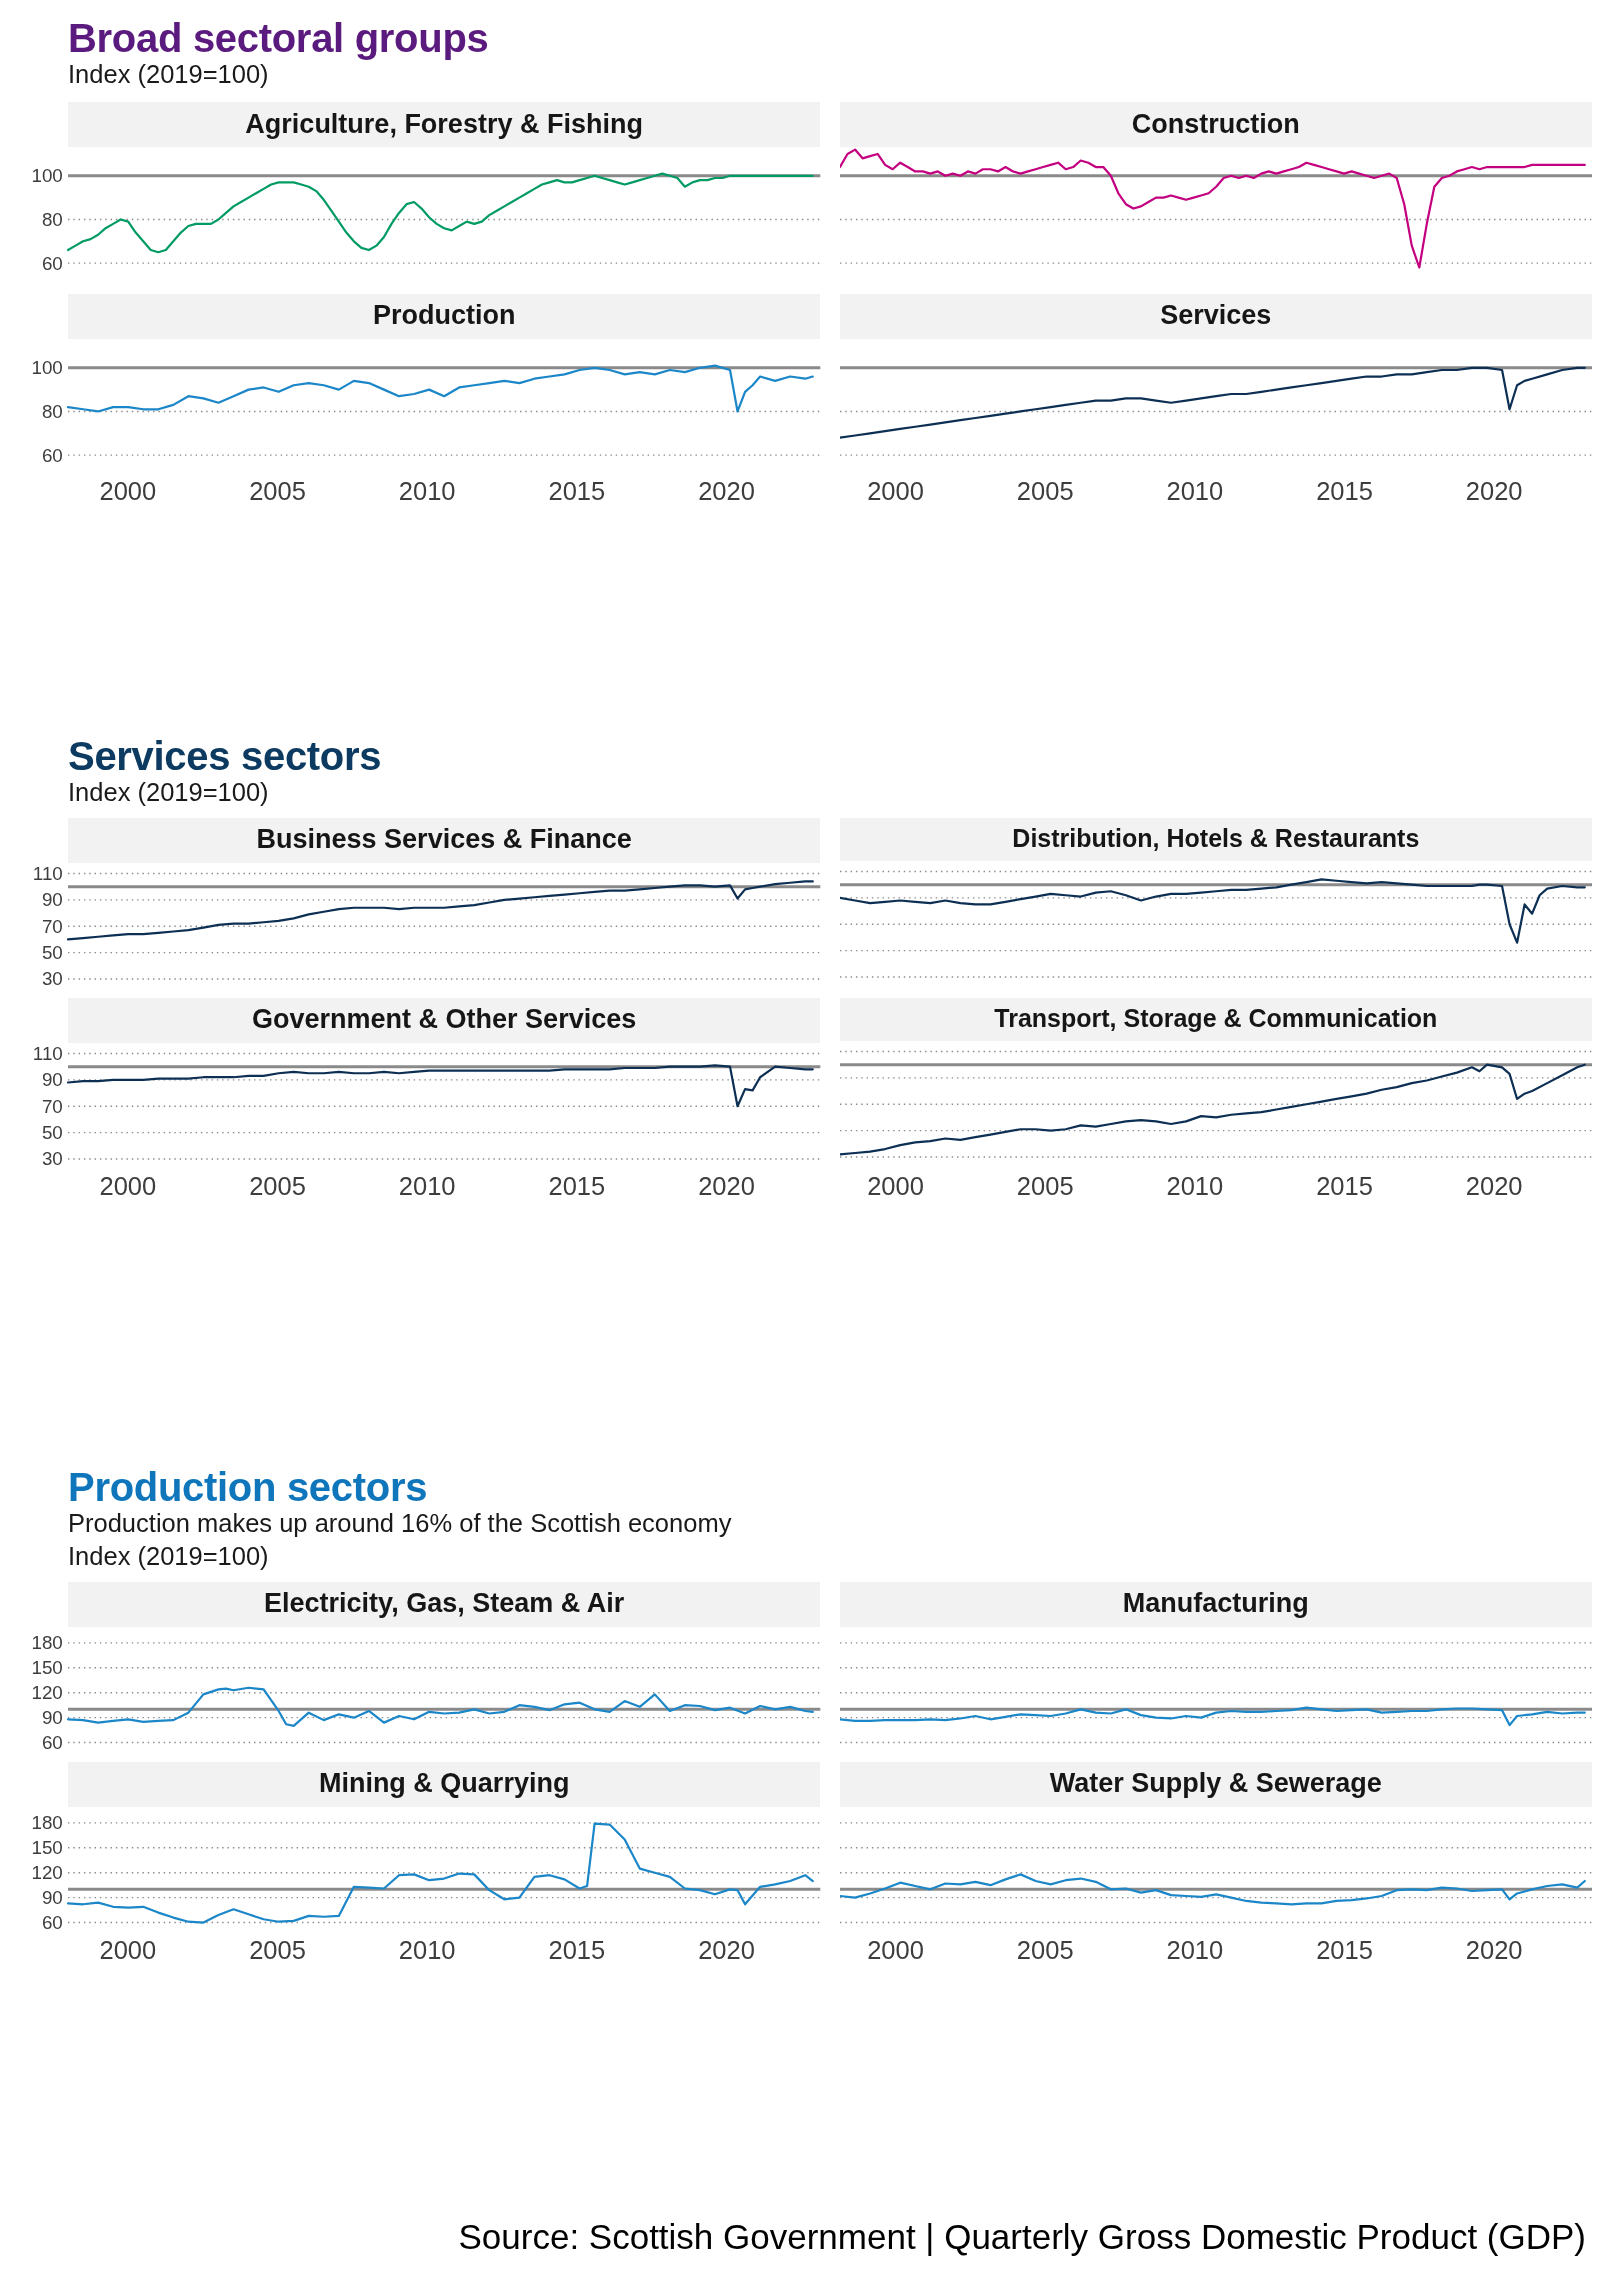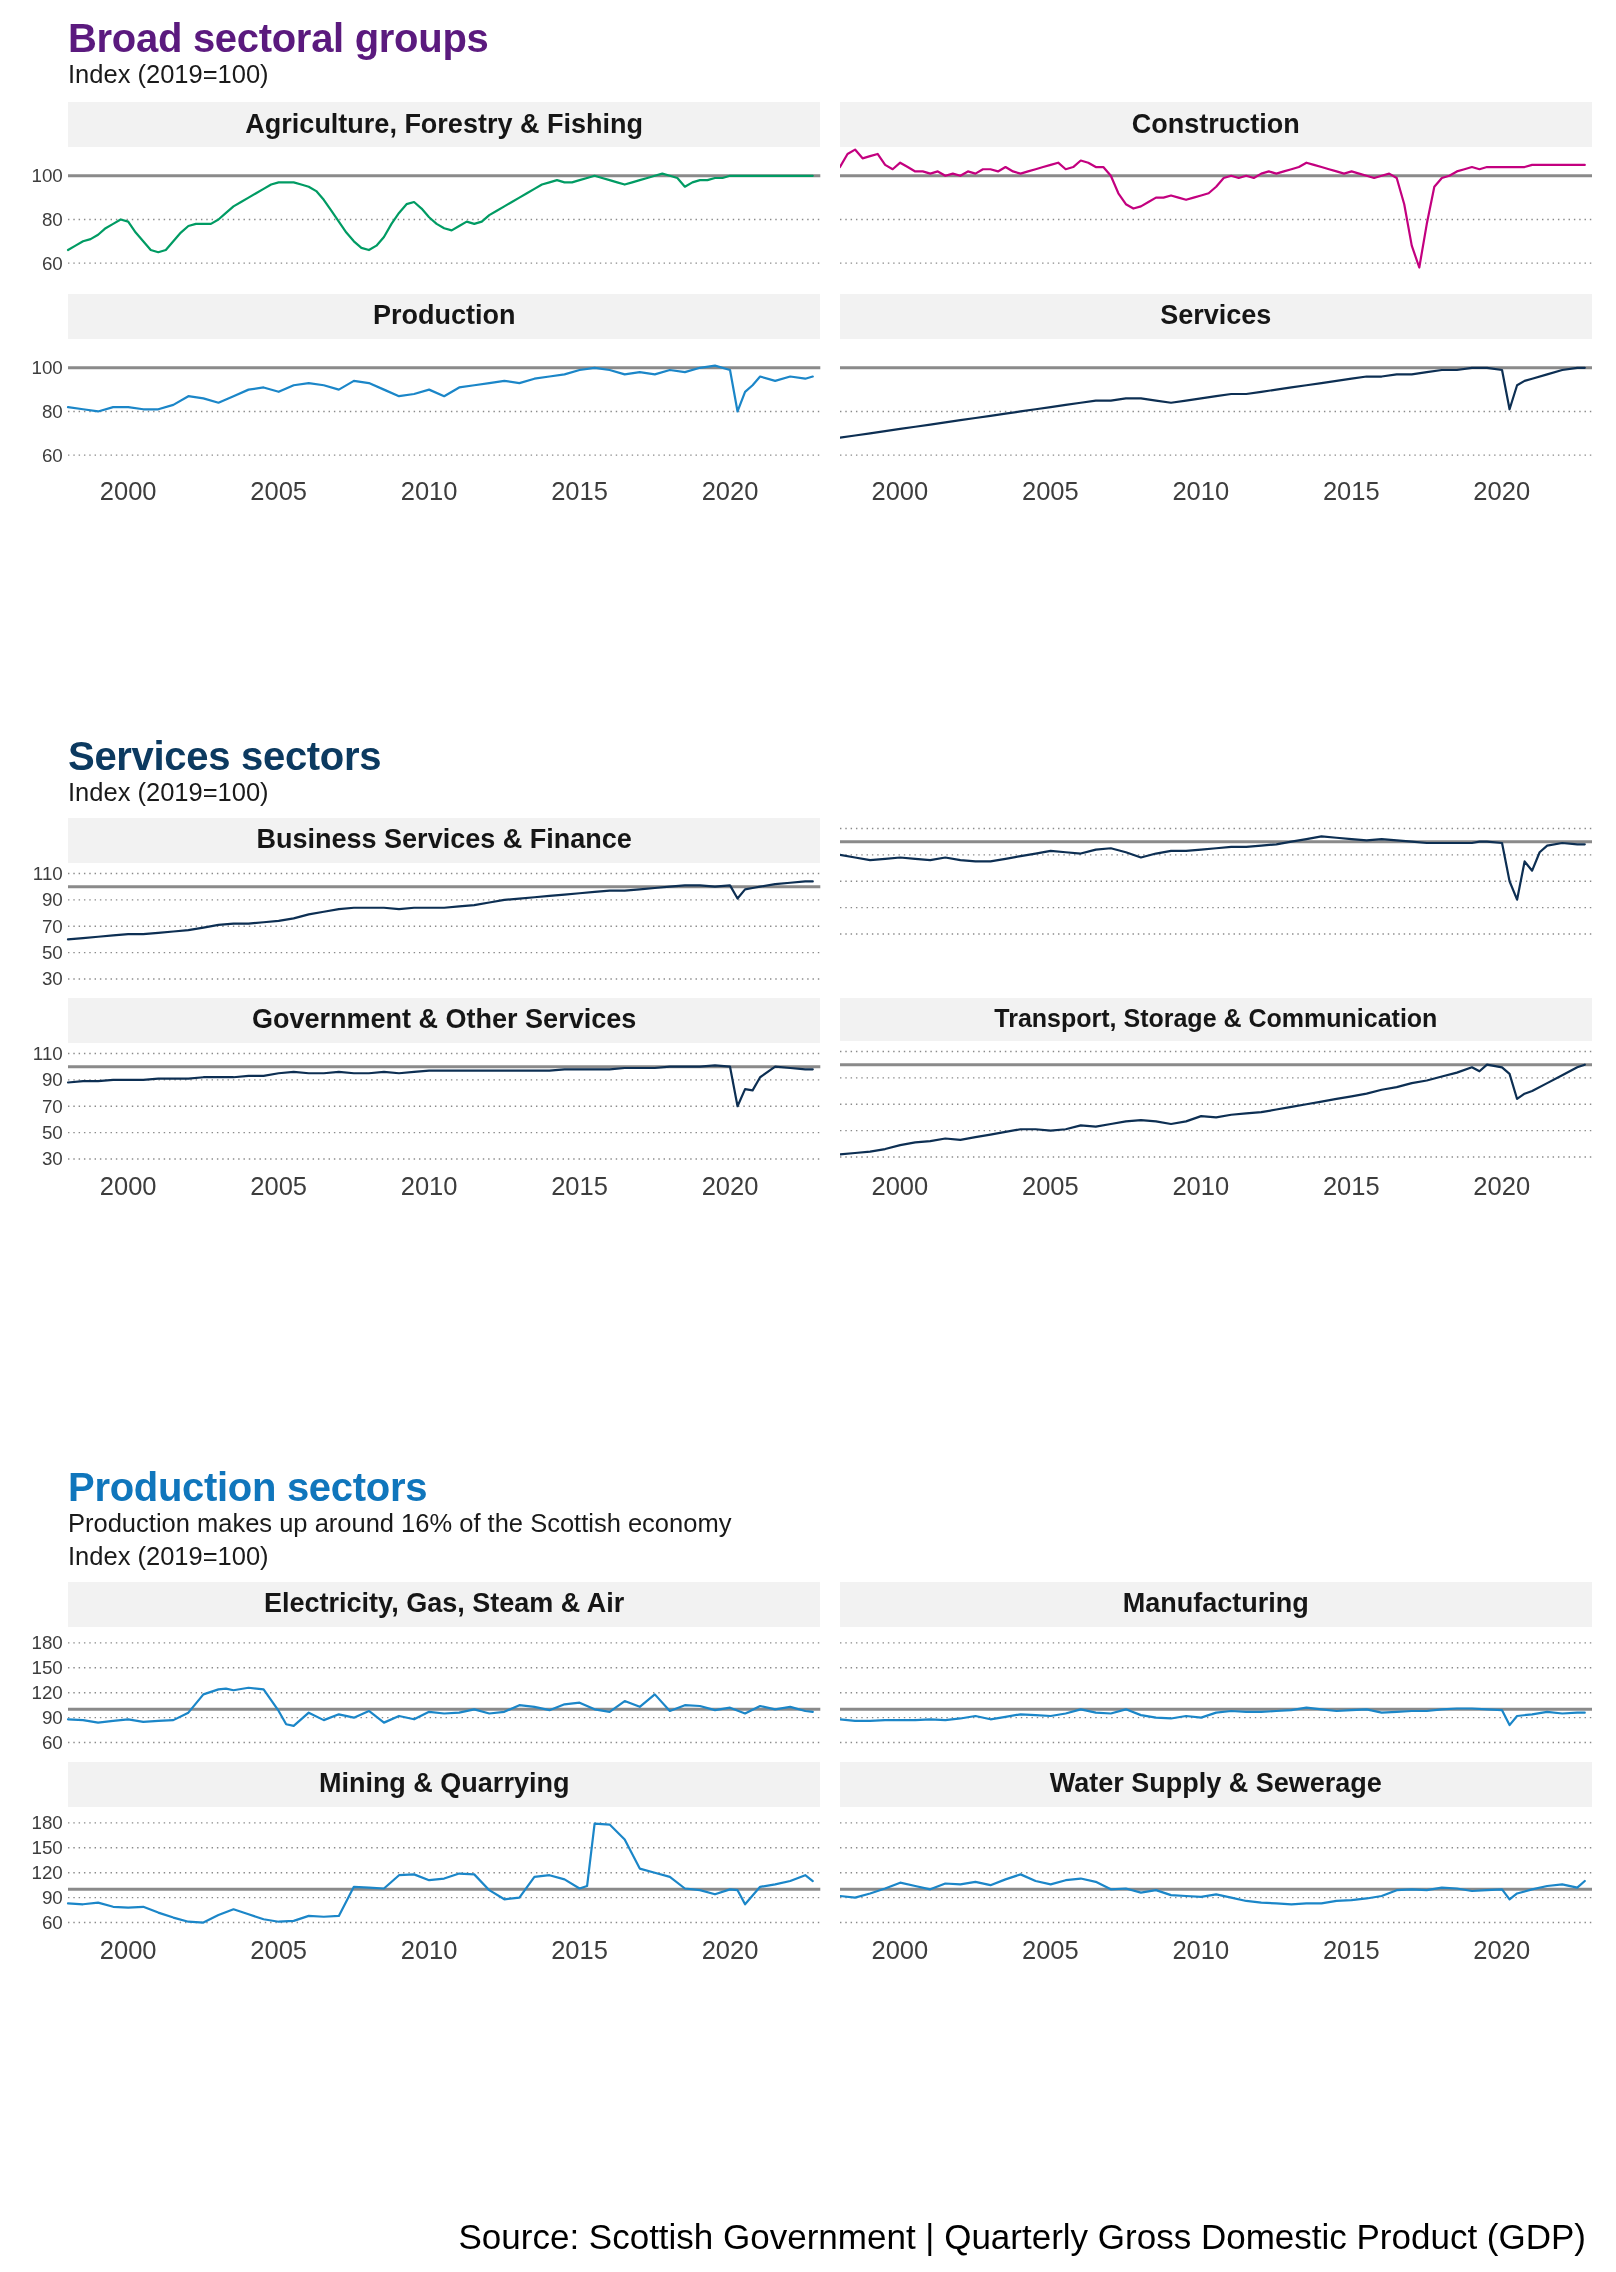--- a/index.html
+++ b/index.html
@@ -66,21 +66,21 @@
   .plot { display: block; width: 100%; }
 
   
 
   
   .xaxis-row {
     display: grid;
     grid-template-columns: 1fr 1fr;
     column-gap: 19.4px;
     padding-left: 68px;
-    padding-right: 24px;
+    padding-right: 32px;
   }
   .xaxis { position: relative; height: 45px; }
   .xtick {
     position: absolute;
     top: 2.4px;
     transform: translateX(-50%);
     font-size: 25.5px;
     color: #3d3d3d;
     white-space: nowrap;
   }
@@ -202,20 +202,21 @@
               <path d="M0.00 117.83 L23.20 115.79 L46.40 113.76 L69.60 111.73 L92.80 109.70 L116.00 109.70 L139.20 107.66 L162.40 105.63 L185.60 103.60 L208.80 99.53 L232.00 95.47 L255.20 93.43 L278.40 93.43 L301.60 91.40 L324.80 89.37 L348.00 85.30 L371.20 79.21 L394.40 75.14 L417.60 71.08 L440.80 69.04 L464.00 69.04 L487.20 69.04 L510.40 71.08 L533.60 69.04 L556.80 69.04 L580.00 69.04 L603.20 67.01 L626.40 64.98 L649.60 60.91 L672.80 56.85 L696.00 54.82 L719.20 52.78 L742.40 50.75 L765.60 48.72 L788.80 46.68 L812.00 44.65 L835.20 42.62 L858.40 42.62 L881.60 40.59 L904.80 38.55 L928.00 36.52 L951.20 34.49 L974.40 34.49 L997.60 36.52 L1020.80 34.49 L1032.40 54.82 L1044.00 40.59 L1055.60 38.55 L1067.20 36.52 L1090.40 32.46 L1113.60 30.42 L1136.80 28.39 L1148.40 28.39" fill="none" stroke="#0D2F53" stroke-width="3.4" stroke-linejoin="round" stroke-linecap="round"></path>
               <text x="-8" y="188.80434782608697" text-anchor="end" font-size="29" font-family="&quot;Liberation Sans&quot;, sans-serif" fill="#3d3d3d">30</text>
               <text x="-8" y="148.1521739130435" text-anchor="end" font-size="29" font-family="&quot;Liberation Sans&quot;, sans-serif" fill="#3d3d3d">50</text>
               <text x="-8" y="107.5" text-anchor="end" font-size="29" font-family="&quot;Liberation Sans&quot;, sans-serif" fill="#3d3d3d">70</text>
               <text x="-8" y="66.84782608695653" text-anchor="end" font-size="29" font-family="&quot;Liberation Sans&quot;, sans-serif" fill="#3d3d3d">90</text>
               <text x="-8" y="26.195652173913032" text-anchor="end" font-size="29" font-family="&quot;Liberation Sans&quot;, sans-serif" fill="#3d3d3d">110</text>
             </svg>
           </div>
       </div>
       <div class="panel">
+        <div class="panel-title tight">Distribution, Hotels &amp; Restaurants</div>
         <div class="plotwrap">
             <svg class="plot" viewBox="0 0 1160 195" preserveAspectRatio="none">
               <line x1="0" x2="1160" y1="178.80434782608697" y2="178.80434782608697" stroke="#8A8A8A" stroke-width="2.2" stroke-dasharray="2.2 6" stroke-linecap="butt"></line>
               <line x1="0" x2="1160" y1="138.1521739130435" y2="138.1521739130435" stroke="#8A8A8A" stroke-width="2.2" stroke-dasharray="2.2 6" stroke-linecap="butt"></line>
               <line x1="0" x2="1160" y1="97.5" y2="97.5" stroke="#8A8A8A" stroke-width="2.2" stroke-dasharray="2.2 6" stroke-linecap="butt"></line>
               <line x1="0" x2="1160" y1="56.84782608695653" y2="56.84782608695653" stroke="#8A8A8A" stroke-width="2.2" stroke-dasharray="2.2 6" stroke-linecap="butt"></line>
               <line x1="0" x2="1160" y1="16.195652173913032" y2="16.195652173913032" stroke="#8A8A8A" stroke-width="2.2" stroke-dasharray="2.2 6" stroke-linecap="butt"></line>
               <line x1="0" x2="1160" y1="36.52173913043478" y2="36.52173913043478" stroke="#8A8A8A" stroke-width="4.5"></line>
               <path d="M0.00 56.85 L23.20 60.91 L46.40 64.98 L69.60 62.95 L92.80 60.91 L116.00 62.95 L139.20 64.98 L162.40 60.91 L185.60 64.98 L208.80 67.01 L232.00 67.01 L255.20 62.95 L278.40 58.88 L301.60 54.82 L324.80 50.75 L348.00 52.78 L371.20 54.82 L394.40 48.72 L417.60 46.68 L440.80 52.78 L464.00 60.91 L487.20 54.82 L510.40 50.75 L533.60 50.75 L556.80 48.72 L580.00 46.68 L603.20 44.65 L626.40 44.65 L649.60 42.62 L672.80 40.59 L696.00 36.52 L719.20 32.46 L742.40 28.39 L765.60 30.42 L788.80 32.46 L812.00 34.49 L835.20 32.46 L858.40 34.49 L881.60 36.52 L904.80 38.55 L928.00 38.55 L951.20 38.55 L974.40 38.55 L986.00 36.52 L997.60 36.52 L1020.80 38.55 L1032.40 97.50 L1044.00 125.96 L1055.60 67.01 L1067.20 81.24 L1078.80 52.78 L1090.40 42.62 L1113.60 38.55 L1136.80 40.59 L1148.40 40.59" fill="none" stroke="#0D2F53" stroke-width="3.4" stroke-linejoin="round" stroke-linecap="round"></path>
             </svg>

